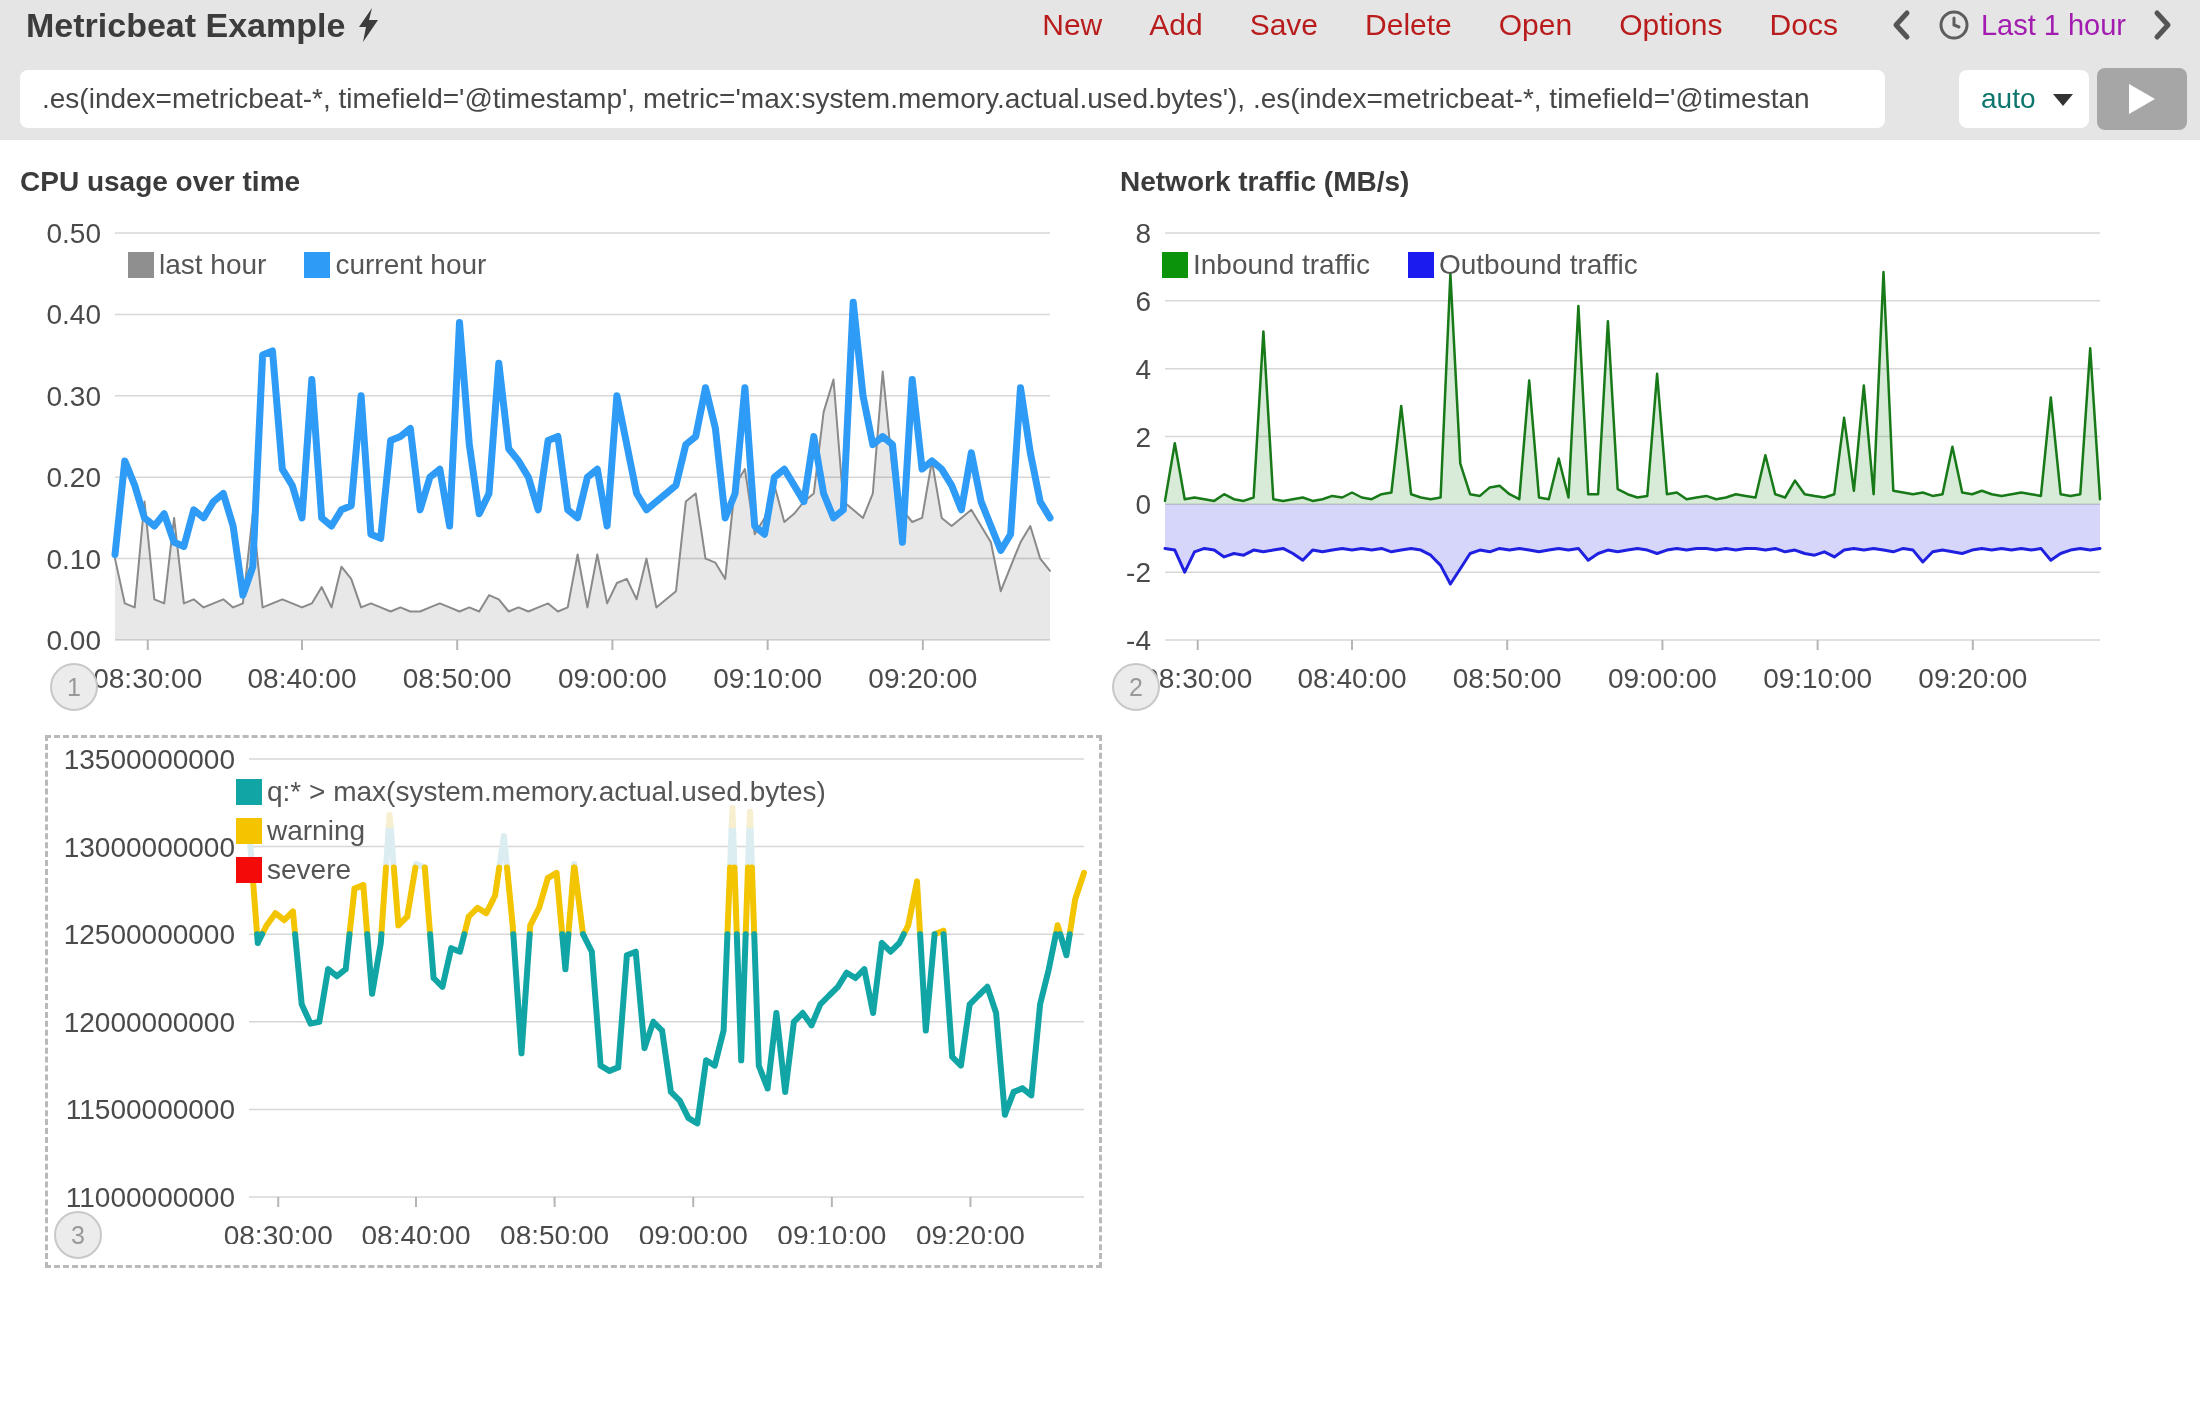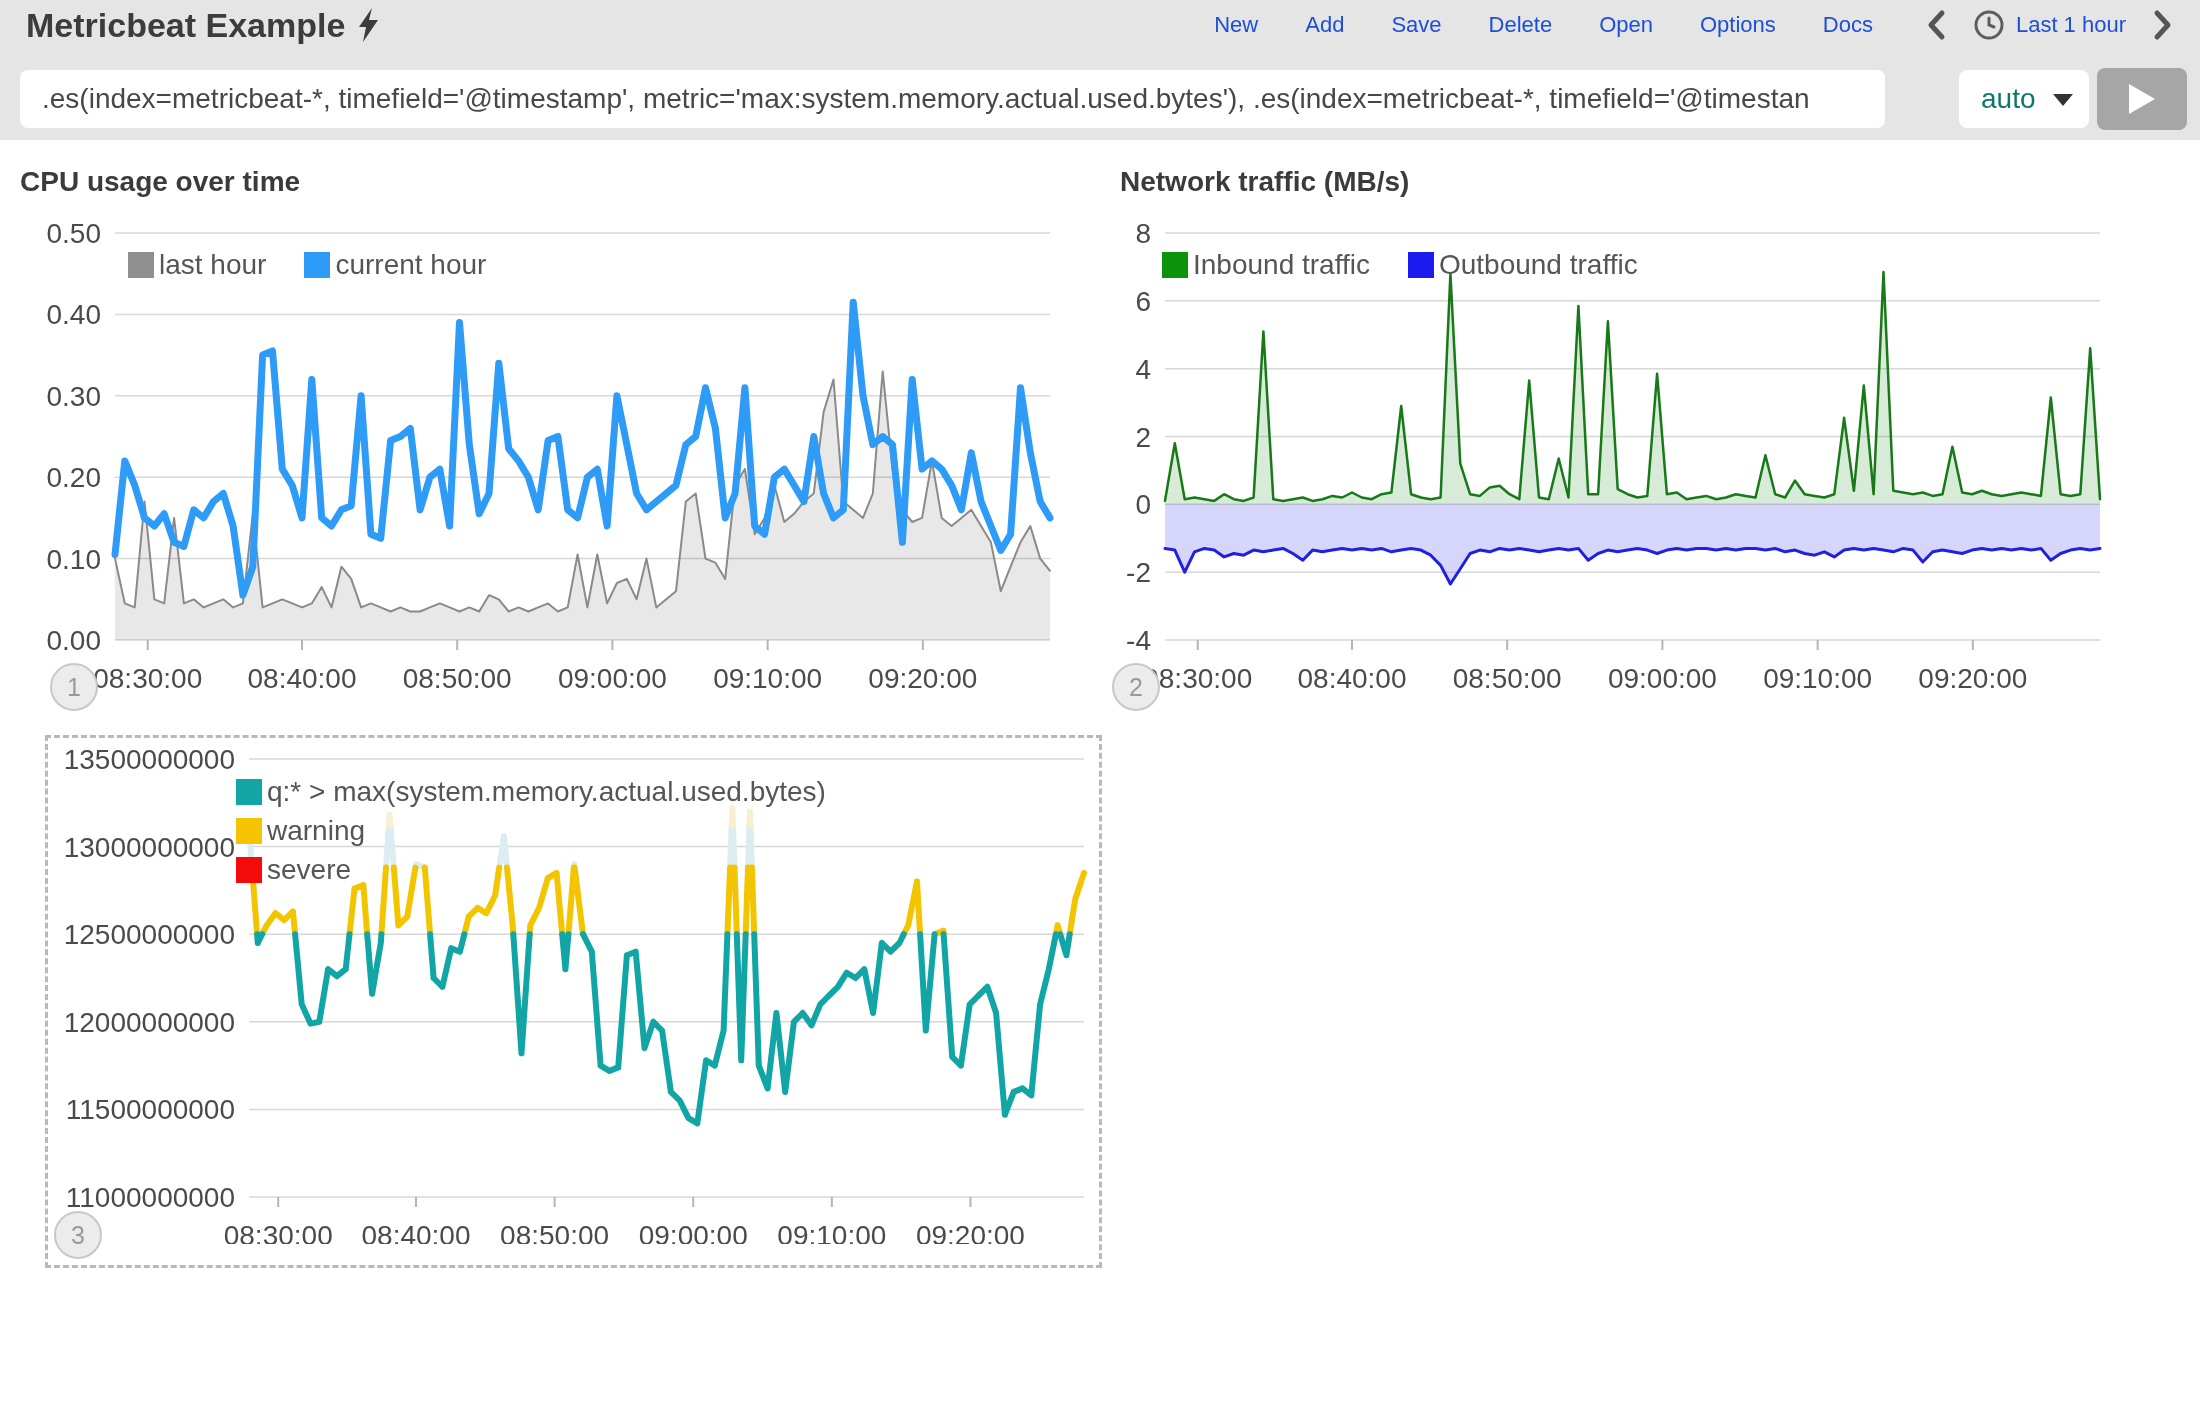--- a/index.html
+++ b/index.html
@@ -6,23 +6,23 @@
   body{
     width:2200px;height:1406px;background:#ffffff;overflow:hidden;
     font-family:"Liberation Sans", sans-serif;position:relative;
     -webkit-font-smoothing:antialiased;
   }
   
   .topbar{position:absolute;left:0;top:0;width:2200px;height:140px;background:#e5e5e5;}
   .navrow{position:absolute;left:0;top:0;width:2200px;height:50px;display:flex;align-items:center;padding:0 26px;box-sizing:border-box;}
   .apptitle{display:flex;align-items:center;gap:10px;font-size:34px;font-weight:bold;color:#3c3c3c;}
   .menu{margin-left:auto;display:flex;align-items:center;gap:47px;}
-  .menu span{font-size:22px;color:#1d4ed8;cursor:pointer;}
+  .menu span{font-size:30px;color:#b91c1c;cursor:pointer;}
   .timepicker{display:flex;align-items:center;gap:26px;margin-left:52px;}
-  .timelabel{display:flex;align-items:center;gap:11px;font-size:22px;color:#1d4ed8;cursor:pointer;}
+  .timelabel{display:flex;align-items:center;gap:11px;font-size:29px;color:#a21caf;cursor:pointer;}
   .chev{display:flex;align-items:center;cursor:pointer;}
   
   .querybar{position:absolute;left:0;top:62px;width:2200px;height:66px;}
   .query-input{
     position:absolute;left:20px;top:8px;width:1865px;height:58px;box-sizing:border-box;
     border:none;border-radius:8px;background:#ffffff;font-family:"Liberation Sans",sans-serif;
     font-size:28px;color:#474747;padding:0 22px;outline:none;white-space:nowrap;overflow:hidden;
   }
   .interval-select{
     position:absolute;left:1959px;top:8px;width:130px;height:58px;background:#ffffff;border-radius:8px;

